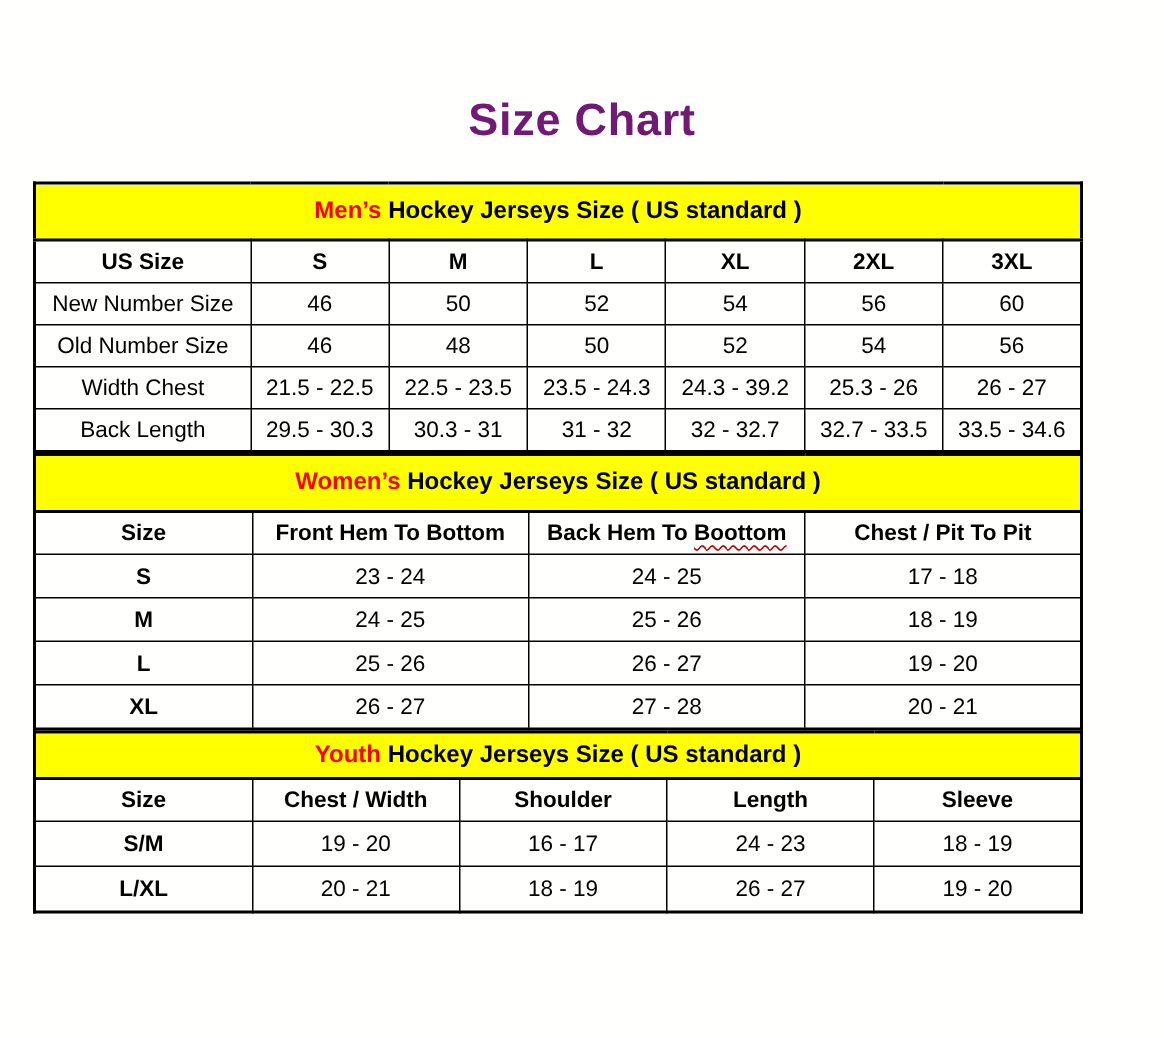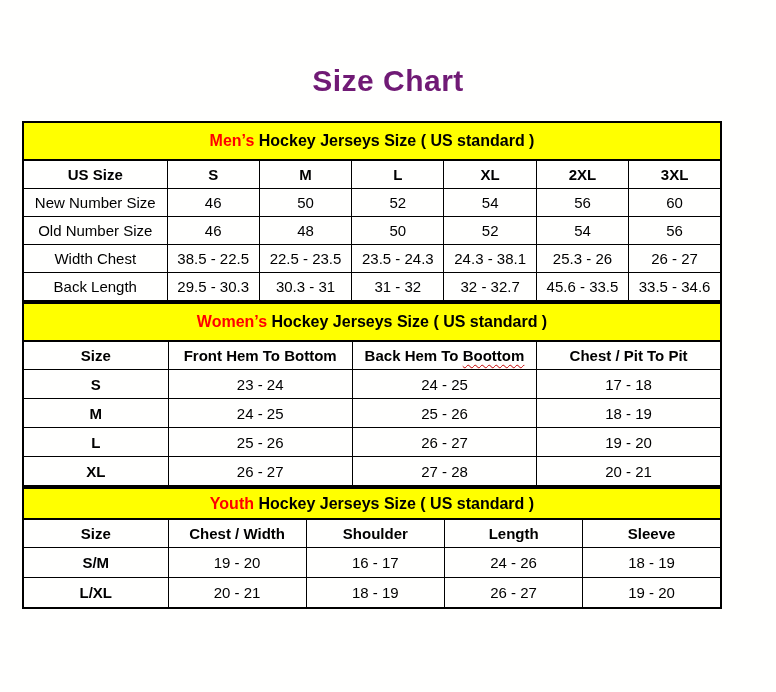--- a/index.html
+++ b/index.html
@@ -122,34 +122,34 @@
           <td>Old Number Size</td>
           <td>46</td>
           <td>48</td>
           <td>50</td>
           <td>52</td>
           <td>54</td>
           <td>56</td>
         </tr>
         <tr class="data-row">
           <td>Width Chest</td>
-          <td>38.5 - 22.5</td>
+          <td>21.5 - 22.5</td>
           <td>22.5 - 23.5</td>
           <td>23.5 - 24.3</td>
-          <td>24.3 - 38.1</td>
+          <td>24.3 - 39.2</td>
           <td>25.3 - 26</td>
           <td>26 - 27</td>
         </tr>
         <tr class="data-row">
           <td>Back Length</td>
           <td>29.5 - 30.3</td>
           <td>30.3 - 31</td>
           <td>31 - 32</td>
           <td>32 - 32.7</td>
-          <td>45.6 - 33.5</td>
+          <td>32.7 - 33.5</td>
           <td>33.5 - 34.6</td>
         </tr>
       </tbody>
     </table>
 
     <table class="size-table womens">
       <colgroup>
         <col style="width:145px">
         <col>
           <col>
@@ -212,21 +212,21 @@
           <td>Size</td>
           <td>Chest / Width</td>
           <td>Shoulder</td>
           <td>Length</td>
           <td>Sleeve</td>
         </tr>
         <tr class="data-row">
           <td class="row-label-bold">S/M</td>
           <td>19 - 20</td>
           <td>16 - 17</td>
-          <td>24 - 26</td>
+          <td>24 - 23</td>
           <td>18 - 19</td>
         </tr>
         <tr class="data-row">
           <td class="row-label-bold">L/XL</td>
           <td>20 - 21</td>
           <td>18 - 19</td>
           <td>26 - 27</td>
           <td>19 - 20</td>
         </tr>
       </tbody>

